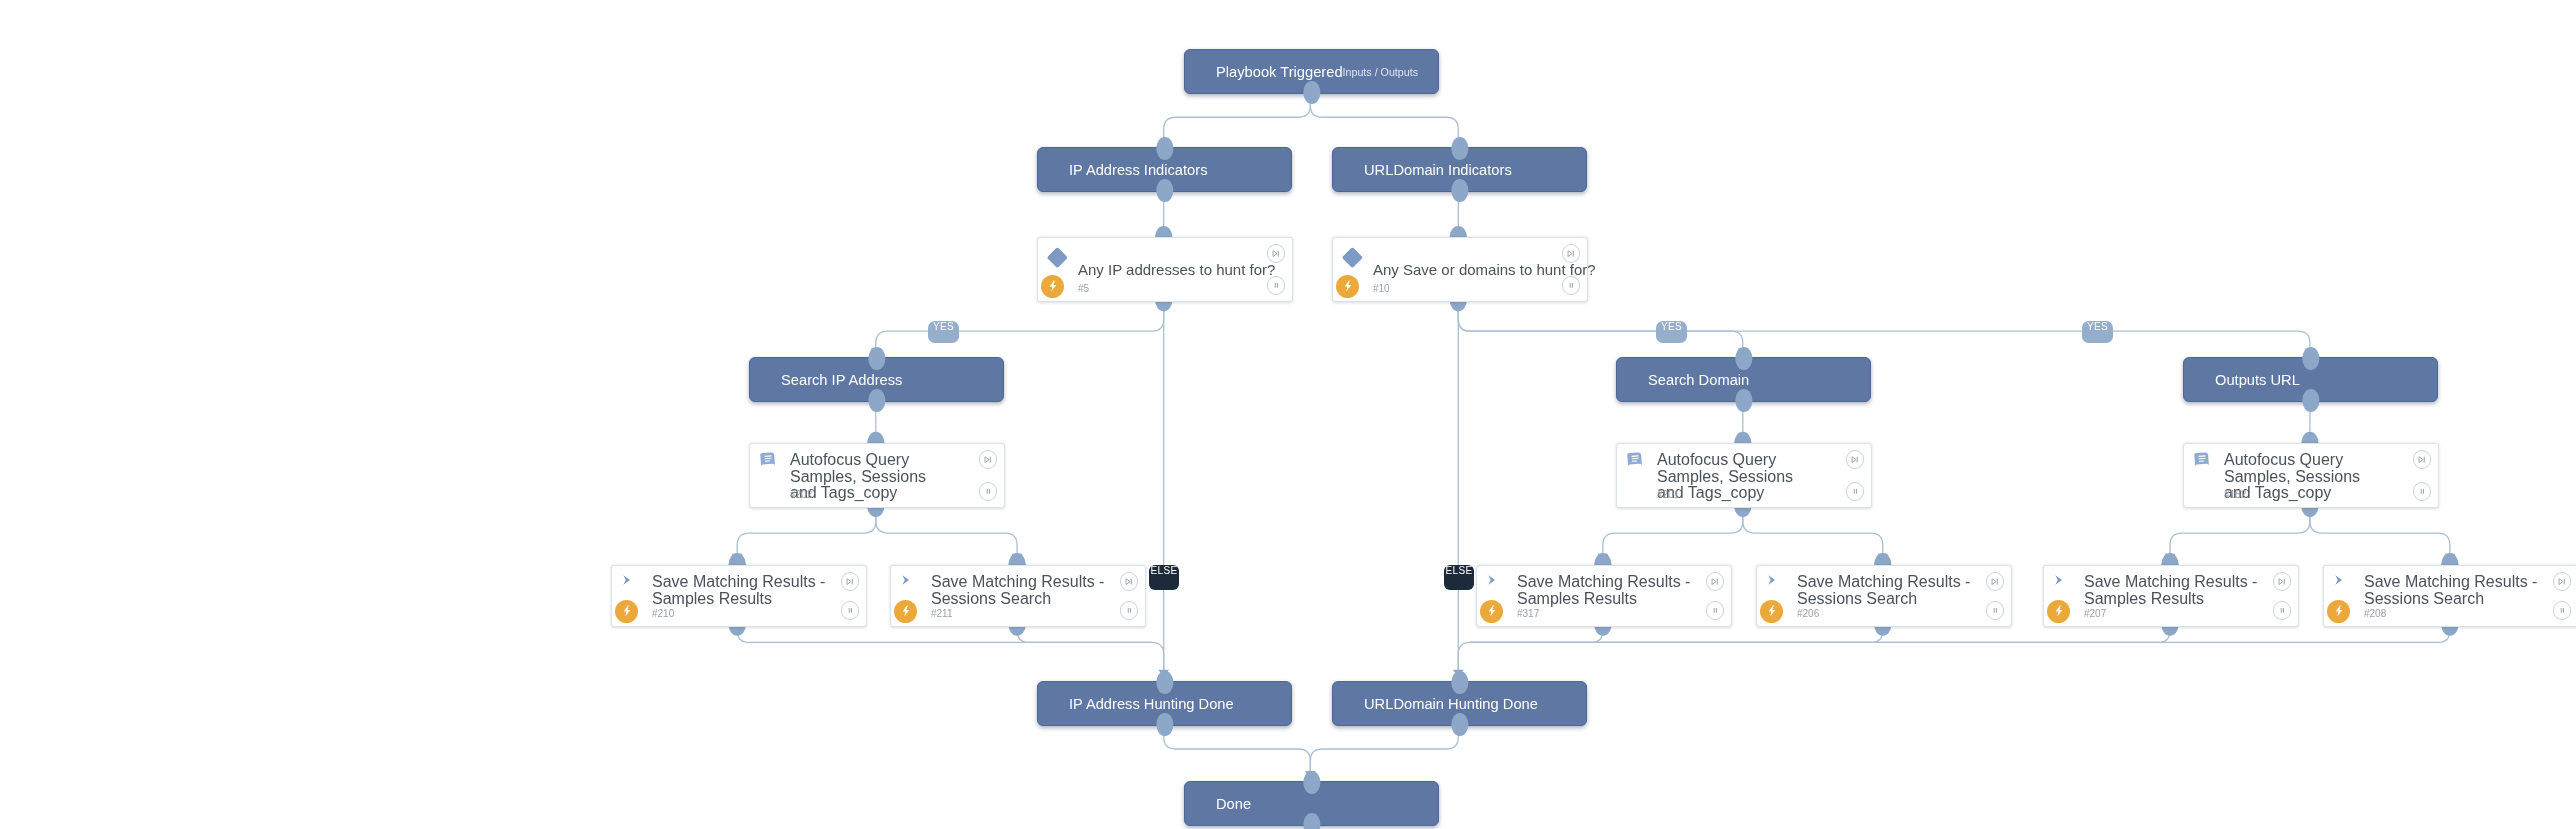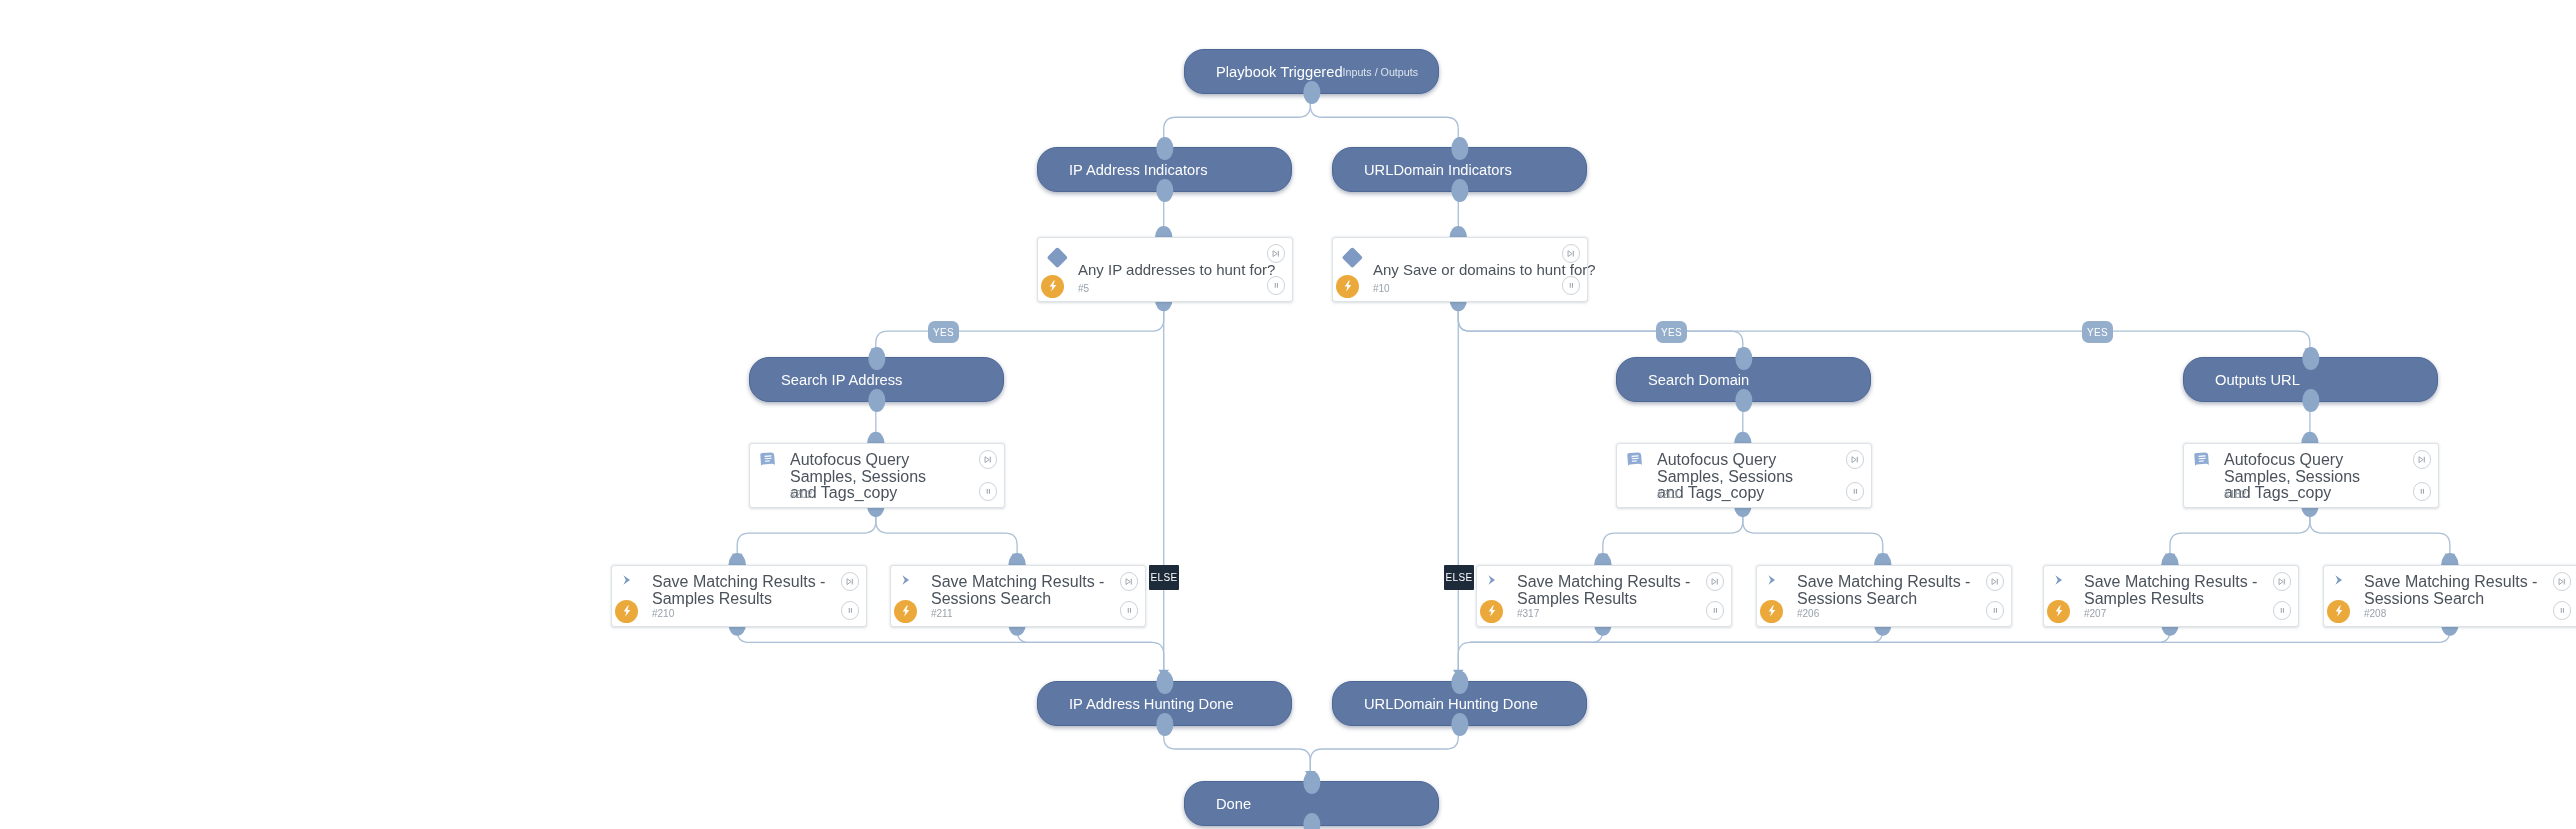--- a/index.html
+++ b/index.html
@@ -1,21 +1,21 @@
 <!DOCTYPE html>
 <html style="font-size:10.7px"><head>
 <meta charset="utf-8">
 <style>
   html,body{margin:0;padding:0;background:#fff;}
   .canvas{position:relative;width:2576px;height:829px;background:#ffffff;overflow:hidden;
           font-family:"Liberation Sans",sans-serif;}
   svg.wires{position:absolute;left:0;top:0;z-index:1;}
   
   .hnode{position:absolute;z-index:2;height:43px;background:#5e77a3;border:0.7px solid #4d6796;
-         border-radius:20px;box-shadow:0 2px 4.7px rgba(70,85,110,.45);color:#fff;}
+         border-radius:6px;box-shadow:0 2px 4.7px rgba(70,85,110,.45);color:#fff;}
   .hlabel{position:absolute;left:31px;top:50%;transform:translateY(-50%);font-size:14.7px;
           color:#fefefe;white-space:nowrap;}
   .hsub{position:absolute;right:20px;top:50%;transform:translateY(-50%);font-size:10.7px;
         color:#dde4ee;white-space:nowrap;}
   .hnode .dot{position:absolute;left:50%;transform:translateX(-50%);width:17.3px;height:23px;
         border-radius:50%;background:#8ca7c8;}
   .hnode .dot.t{top:-11.3px}
   .hnode .dot.b{bottom:-11.3px}
   
   .card{position:absolute;z-index:2;background:#fff;border:0.7px solid #dde2e8;border-radius:3.3px;
@@ -31,23 +31,23 @@
   .i-chevron{position:absolute;left:9.3px;top:8px;}
   .bolt{position:absolute;left:3.3px;bottom:3.3px;width:23px;height:23px;border-radius:50%;
         background:#eba93b;display:flex;align-items:center;justify-content:center;}
   .cbtn{position:absolute;right:6.7px;width:18.7px;height:18.7px;border-radius:50%;
         border:1.3px solid #ccd3d9;color:#9ba4ad;display:flex;align-items:center;justify-content:center;
         background:#fff;box-sizing:border-box;}
   .cbtn.skip{top:6px}
   .cbtn.pause{bottom:6px}
   
   .badge{position:absolute;z-index:3;color:#fff;font-size:10px;letter-spacing:0.3px;
-         display:flex;align-items:center;justify-content:center;}
+         display:flex;justify-content:center;}
   .badge.yes{background:#95aecb;border-radius:6.7px;width:31px;height:22px;}
-  .badge.else{background:#1d2a3a;border-radius:1px;width:30px;height:25px;}
+  .badge.else{background:#1d2a3a;border-radius:6px;width:30px;height:25px;}
 </style>
 </head>
 <body>
 
 <div class="canvas">
 
   <svg class="wires" width="2576" height="829" viewBox="0 0 3865 1244">
     <g fill="none" stroke="#abc0d6" stroke-width="2" stroke-linecap="round">
       <path d="M1966 140 V158 Q1966 176 1948 176 H1764 Q1746 176 1746 194 V216"></path>
       <path d="M1966 140 V158 Q1966 176 1984 176 H2170 Q2188 176 2188 194 V216"></path>

